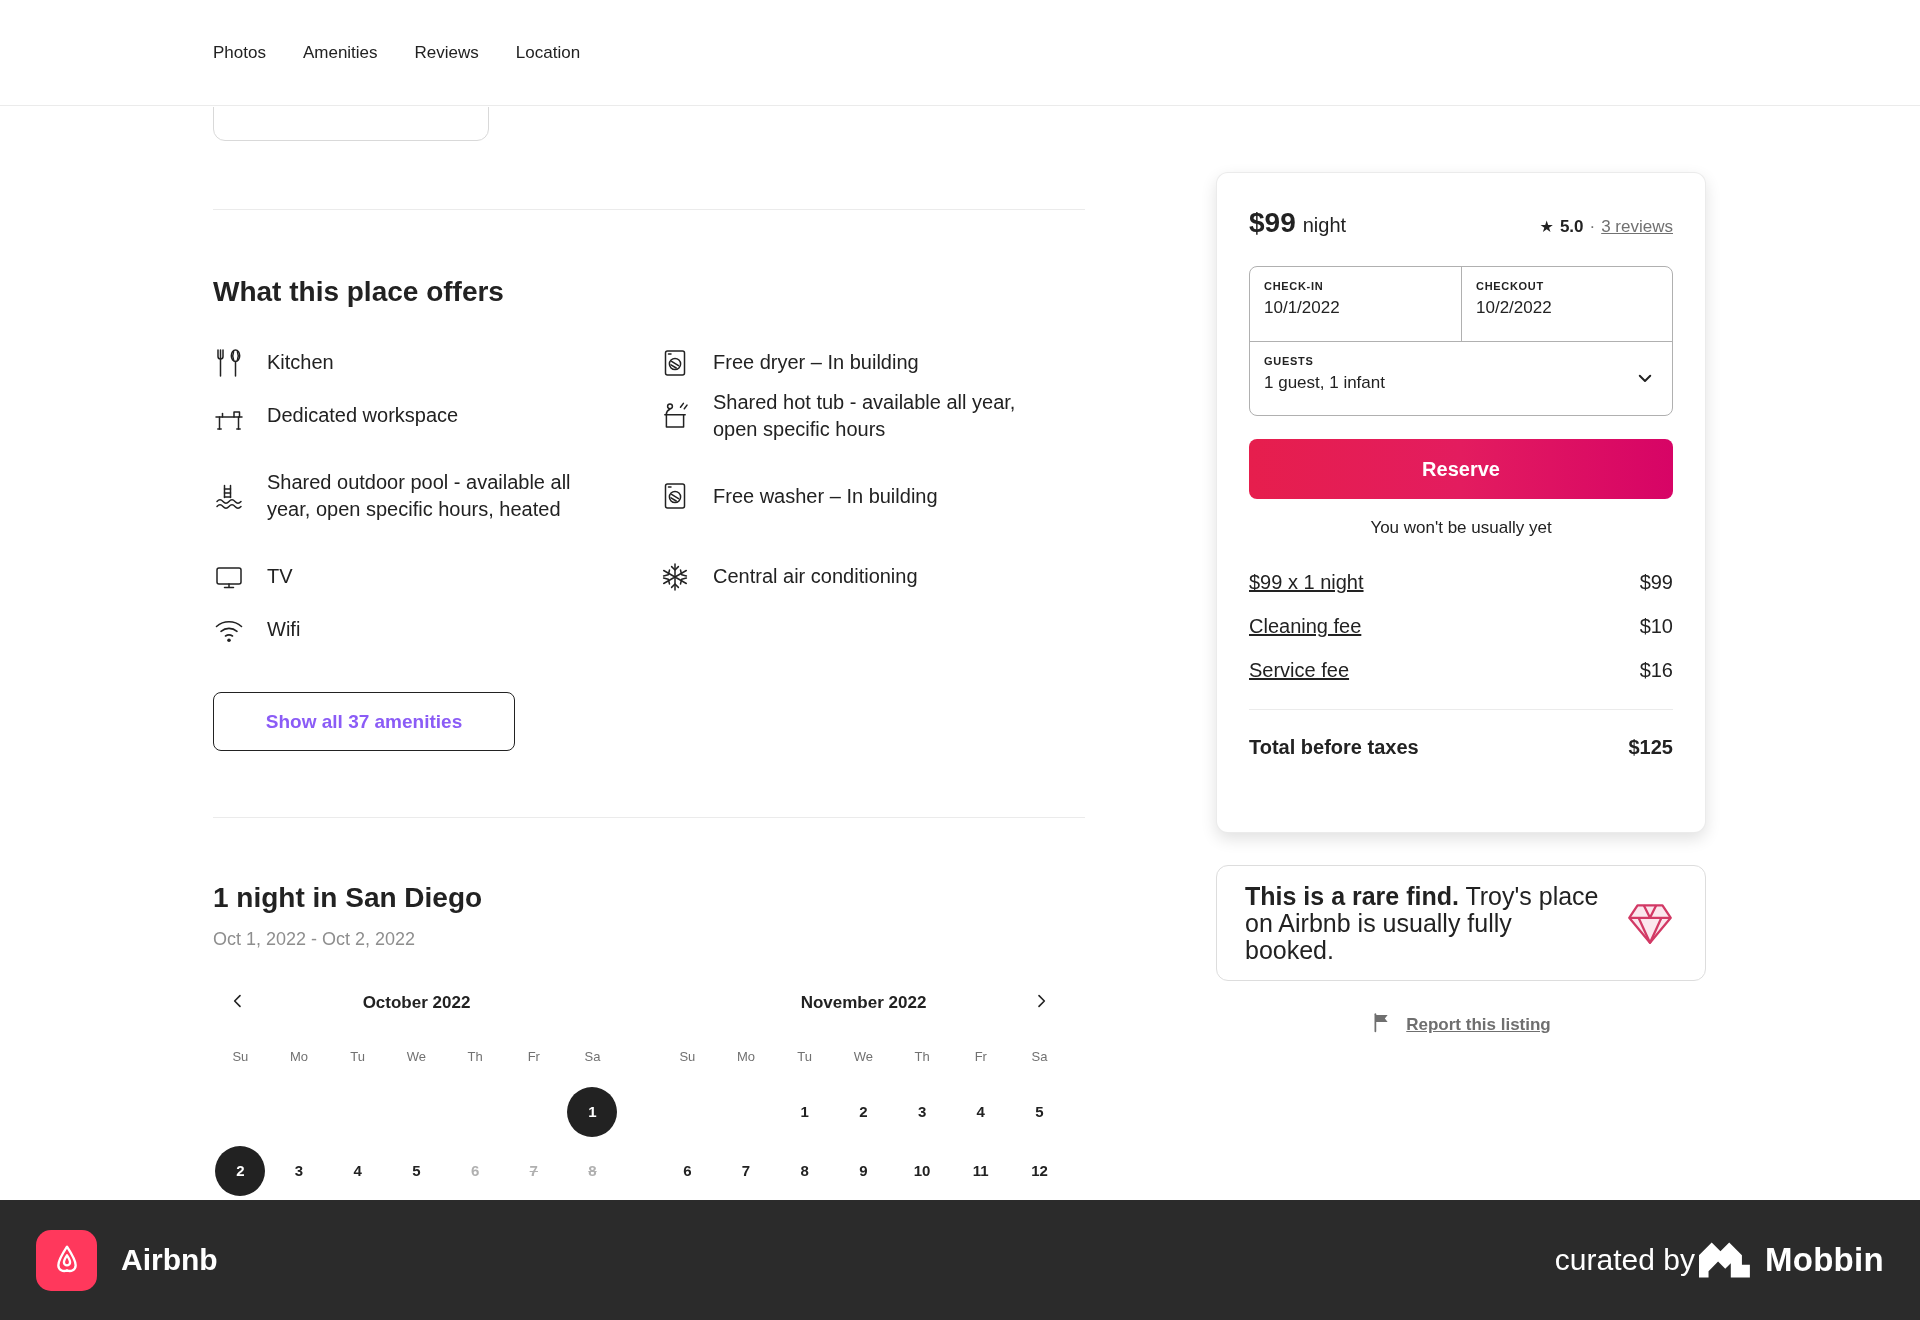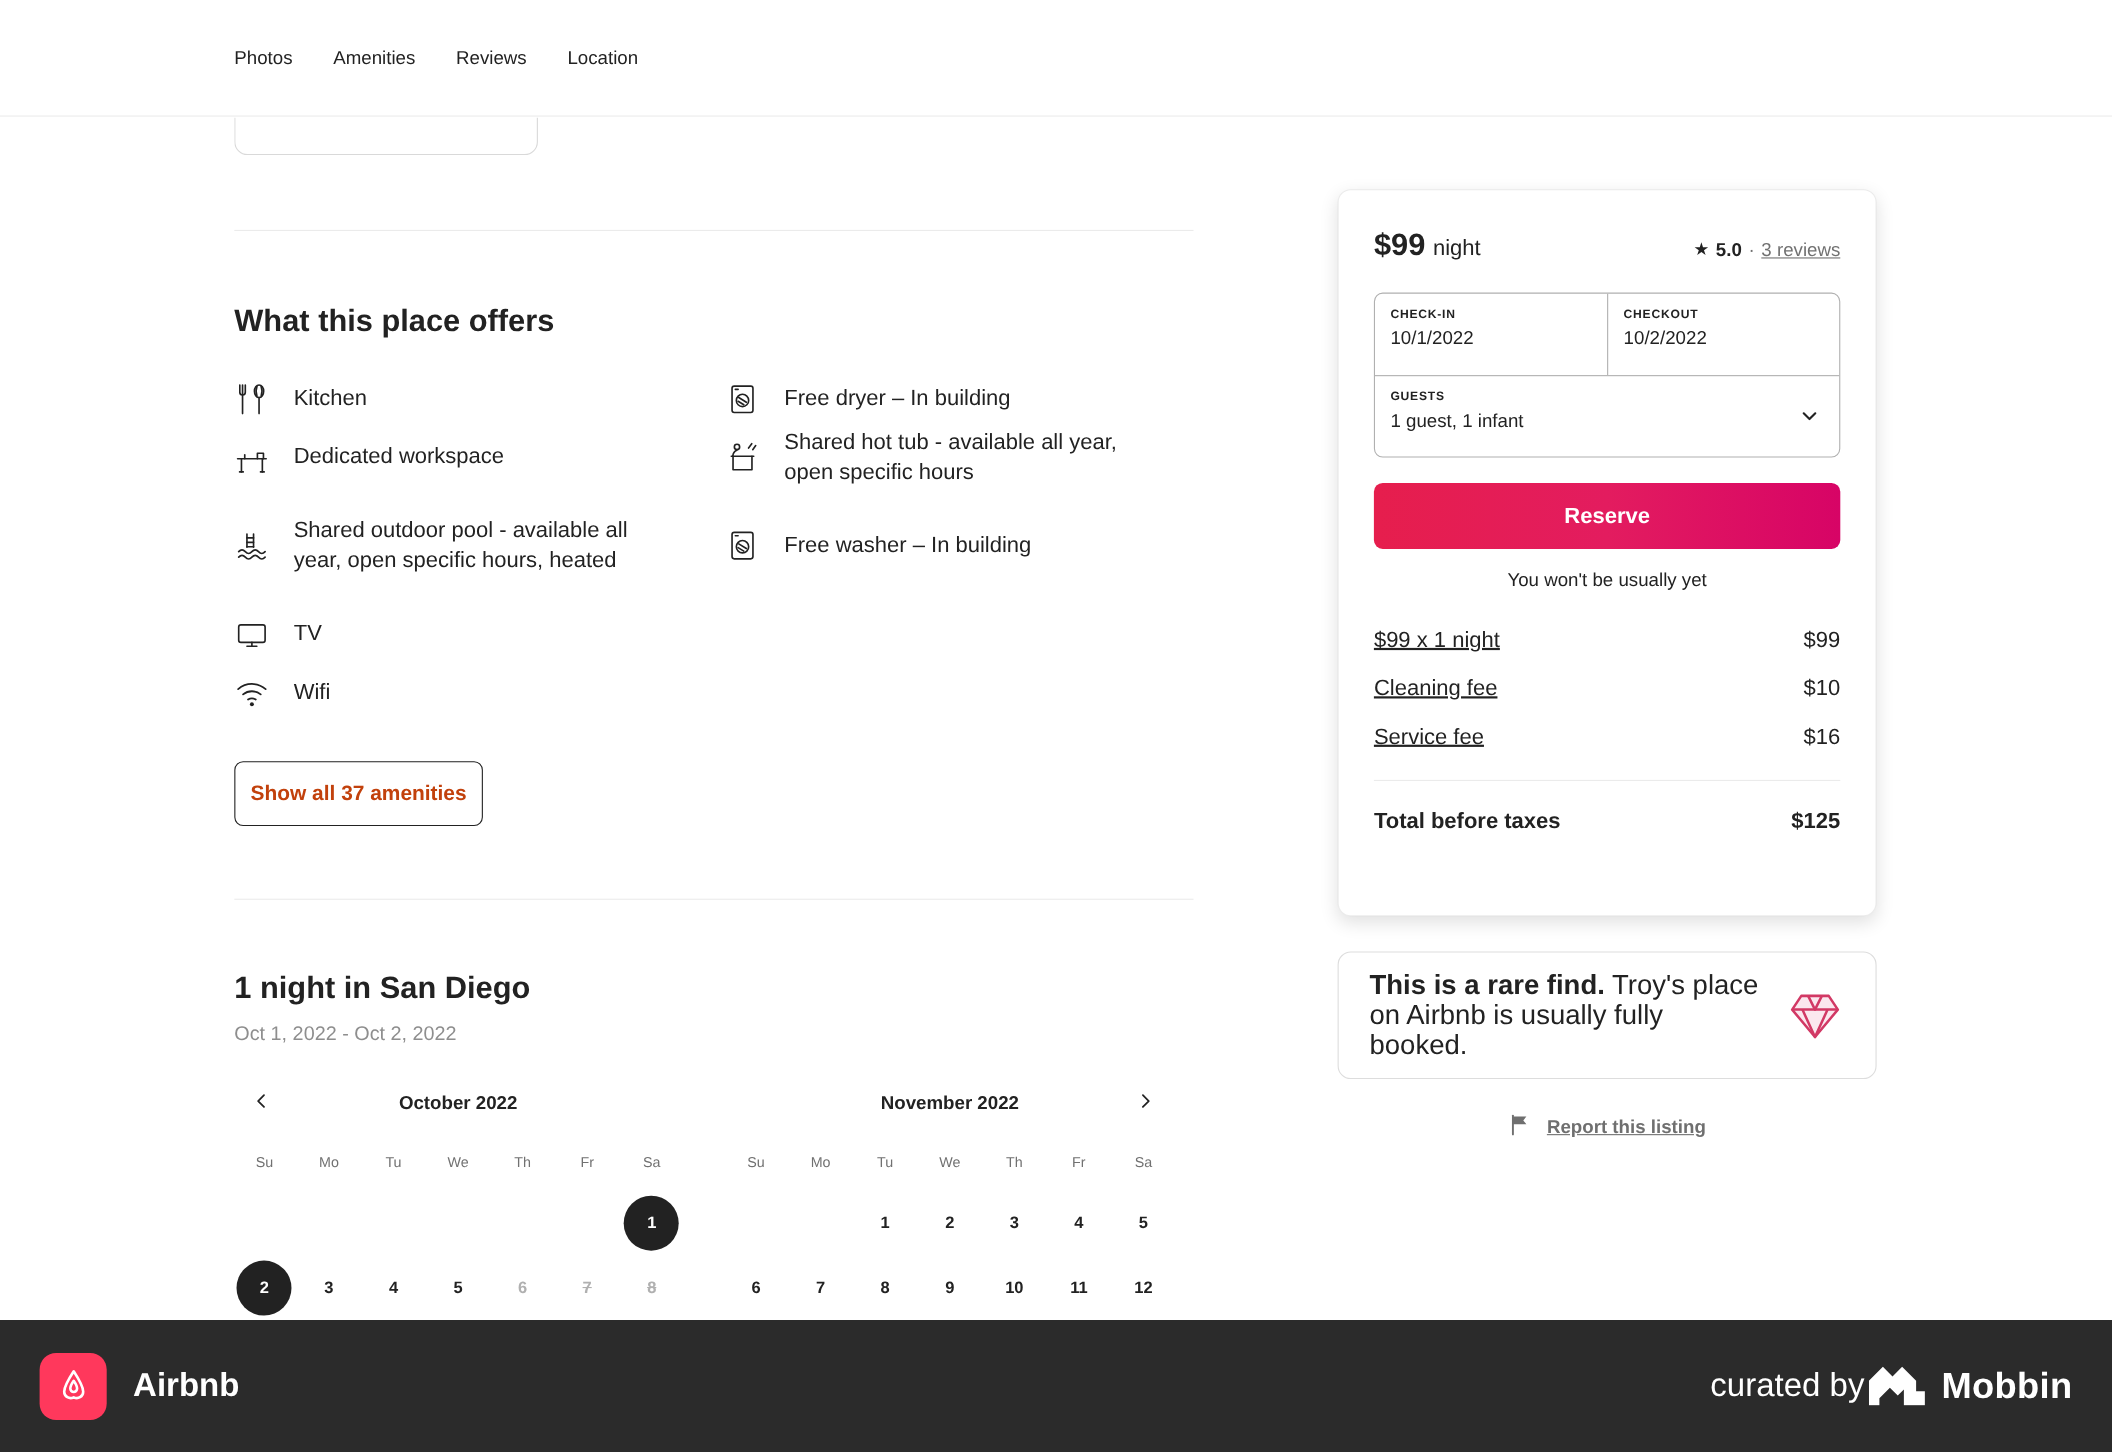--- a/index.html
+++ b/index.html
@@ -22,22 +22,22 @@
   .sec-title{position:absolute;left:213px;font-size:28px;font-weight:700;color:#222;}
   #stay-sub{position:absolute;left:213px;top:929px;font-size:18px;color:#8e8e8e;}
 
   
   .amenities{position:absolute;left:213px;top:336px;display:grid;
     grid-template-columns:446px 426px;grid-template-rows:53px 53px 108px 53px 53px;grid-auto-flow:column;}
   .amenity{display:flex;align-items:center;gap:22px;}
   .amenity svg{width:32px;height:32px;flex:0 0 32px;}
   .amenity .lbl{font-size:20px;line-height:27px;max-width:310px;}
 
-  #show-amenities{position:absolute;left:213px;top:692px;width:226px;height:59px;border:1px solid #222;
-    border-radius:8px;background:#fff;font-size:19px;font-weight:600;color:#c2410c;font-family:inherit;cursor:pointer;}
+  #show-amenities{position:absolute;left:213px;top:692px;width:302px;height:59px;border:1px solid #222;
+    border-radius:8px;background:#fff;font-size:19px;font-weight:600;color:#8b5cf6;font-family:inherit;cursor:pointer;}
 
   
   .calendar{position:absolute;left:211px;top:975px;width:1070px;height:225px;}
   .month{position:absolute;top:0;width:411px;}
   #month-0{left:0;} #month-1{left:447px;}
   .month-title{height:56px;display:flex;align-items:center;justify-content:center;font-size:17px;font-weight:700;}
   .weekdays{display:grid;grid-template-columns:repeat(7,58.7px);height:51px;}
   .weekdays span{display:flex;align-items:center;justify-content:center;font-size:13px;color:#717171;}
   .days{display:grid;grid-template-columns:repeat(7,58.7px);grid-auto-rows:59px;}
   .day{display:flex;align-items:center;justify-content:center;font-size:15px;font-weight:600;color:#222;cursor:pointer;}
@@ -214,20 +214,31 @@
         <span style="display: flex;">
           <svg viewBox="0 0 32 32" fill="none" stroke="#222" stroke-width="1.5" stroke-linejoin="round">
             <rect x="6.5" y="4" width="19" height="24" rx="2"></rect>
             <circle cx="16" cy="17" r="5.6"></circle>
             <path d="M12.6 14.4l6.9 4.3M12 17.8l5.2 3.2" stroke-linecap="round"></path>
             <path d="M9.5 7h2.5" stroke-linecap="round"></path>
           </svg>
         </span>
         <span class="lbl">Free washer – In building</span>
       </div>
+      <div class="amenity">
+        <span style="display: flex;">
+          <svg viewBox="0 0 32 32" fill="none" stroke="#222" stroke-width="1.5" stroke-linecap="round" stroke-linejoin="round">
+            <path d="M16 3v26"></path>
+            <path d="M4.7 9.5l22.6 13M27.3 9.5L4.7 22.5"></path>
+            <path d="M12.6 5.6L16 9l3.4-3.4M12.6 26.4L16 23l3.4 3.4"></path>
+            <path d="M4.6 14.9l4.7-1.2 1.2-4.7M27.4 17.1l-4.7 1.2-1.2 4.7M27.4 14.9l-4.7-1.2-1.2-4.7M4.6 17.1l4.7 1.2 1.2 4.7"></path>
+          </svg>
+        </span>
+        <span class="lbl">Central air conditioning</span>
+      </div>
     </div>
 
   <button id="show-amenities">Show all 37 amenities</button>
 
   <div class="divider" style="top:817px"></div>
 
   <div class="sec-title" style="top:882px">1 night in San Diego</div>
   <div id="stay-sub">Oct 1, 2022 - Oct 2, 2022</div>
 
   <div class="calendar">

